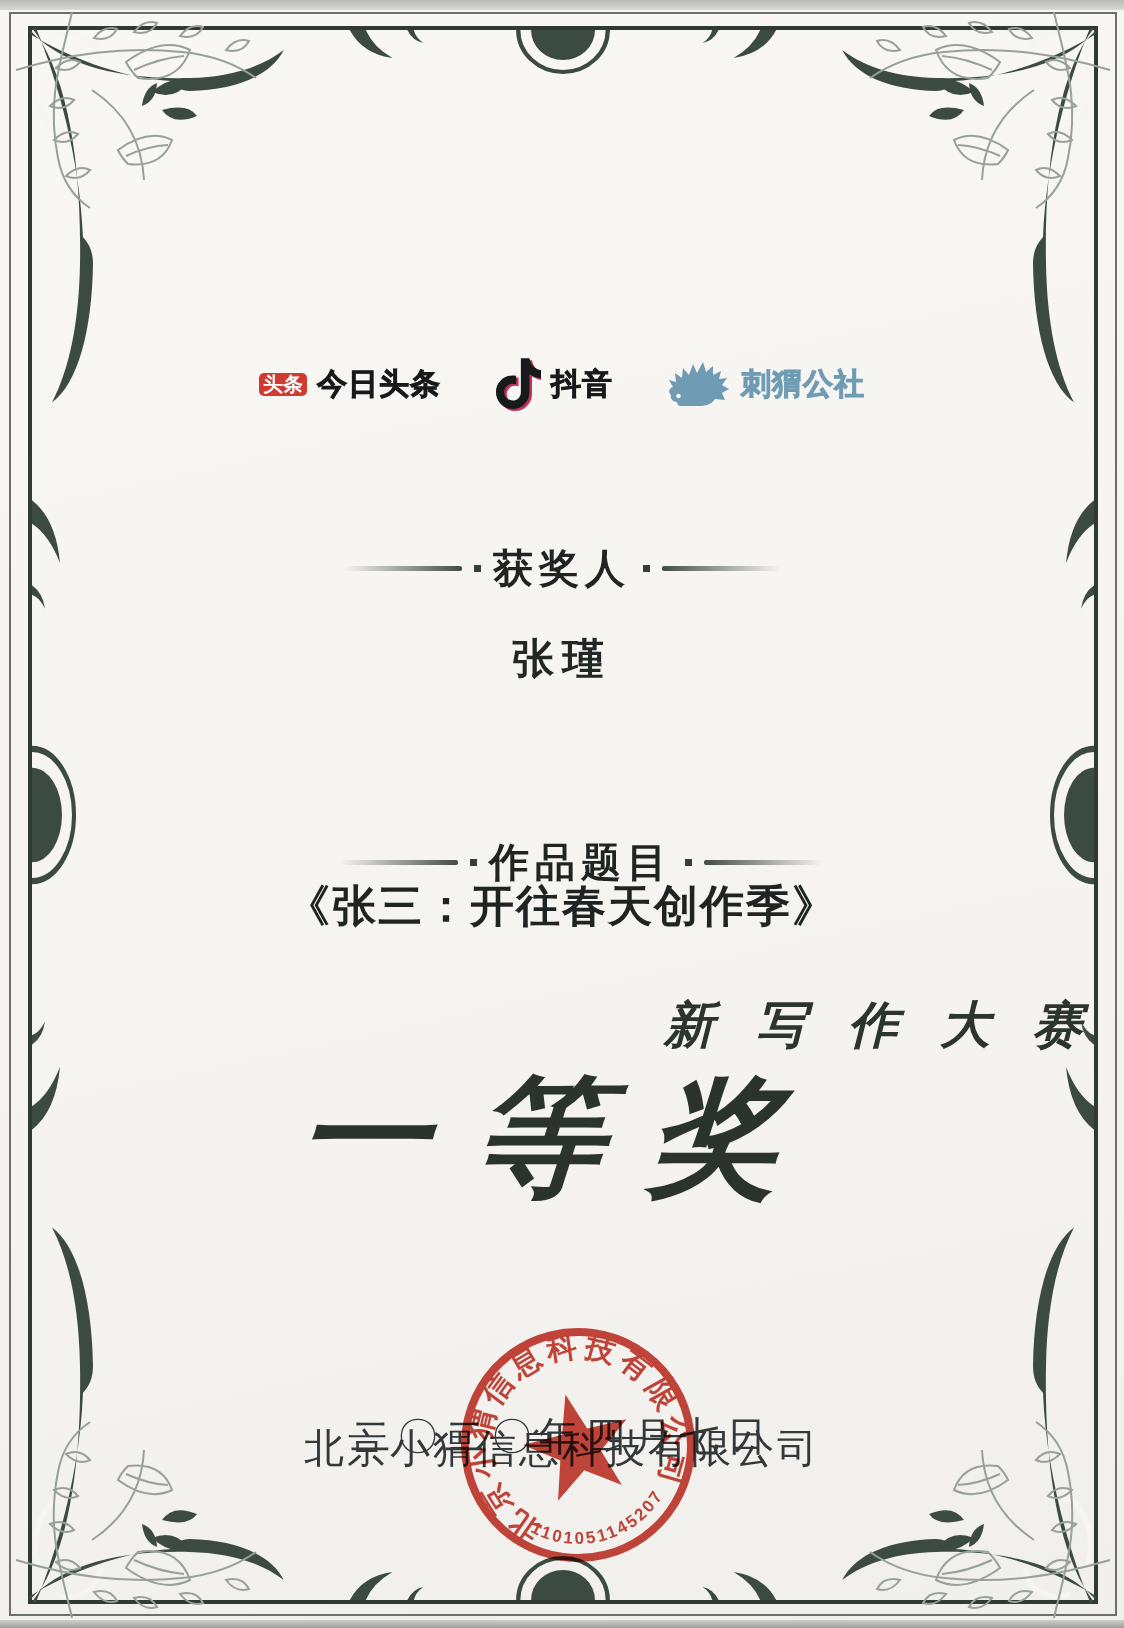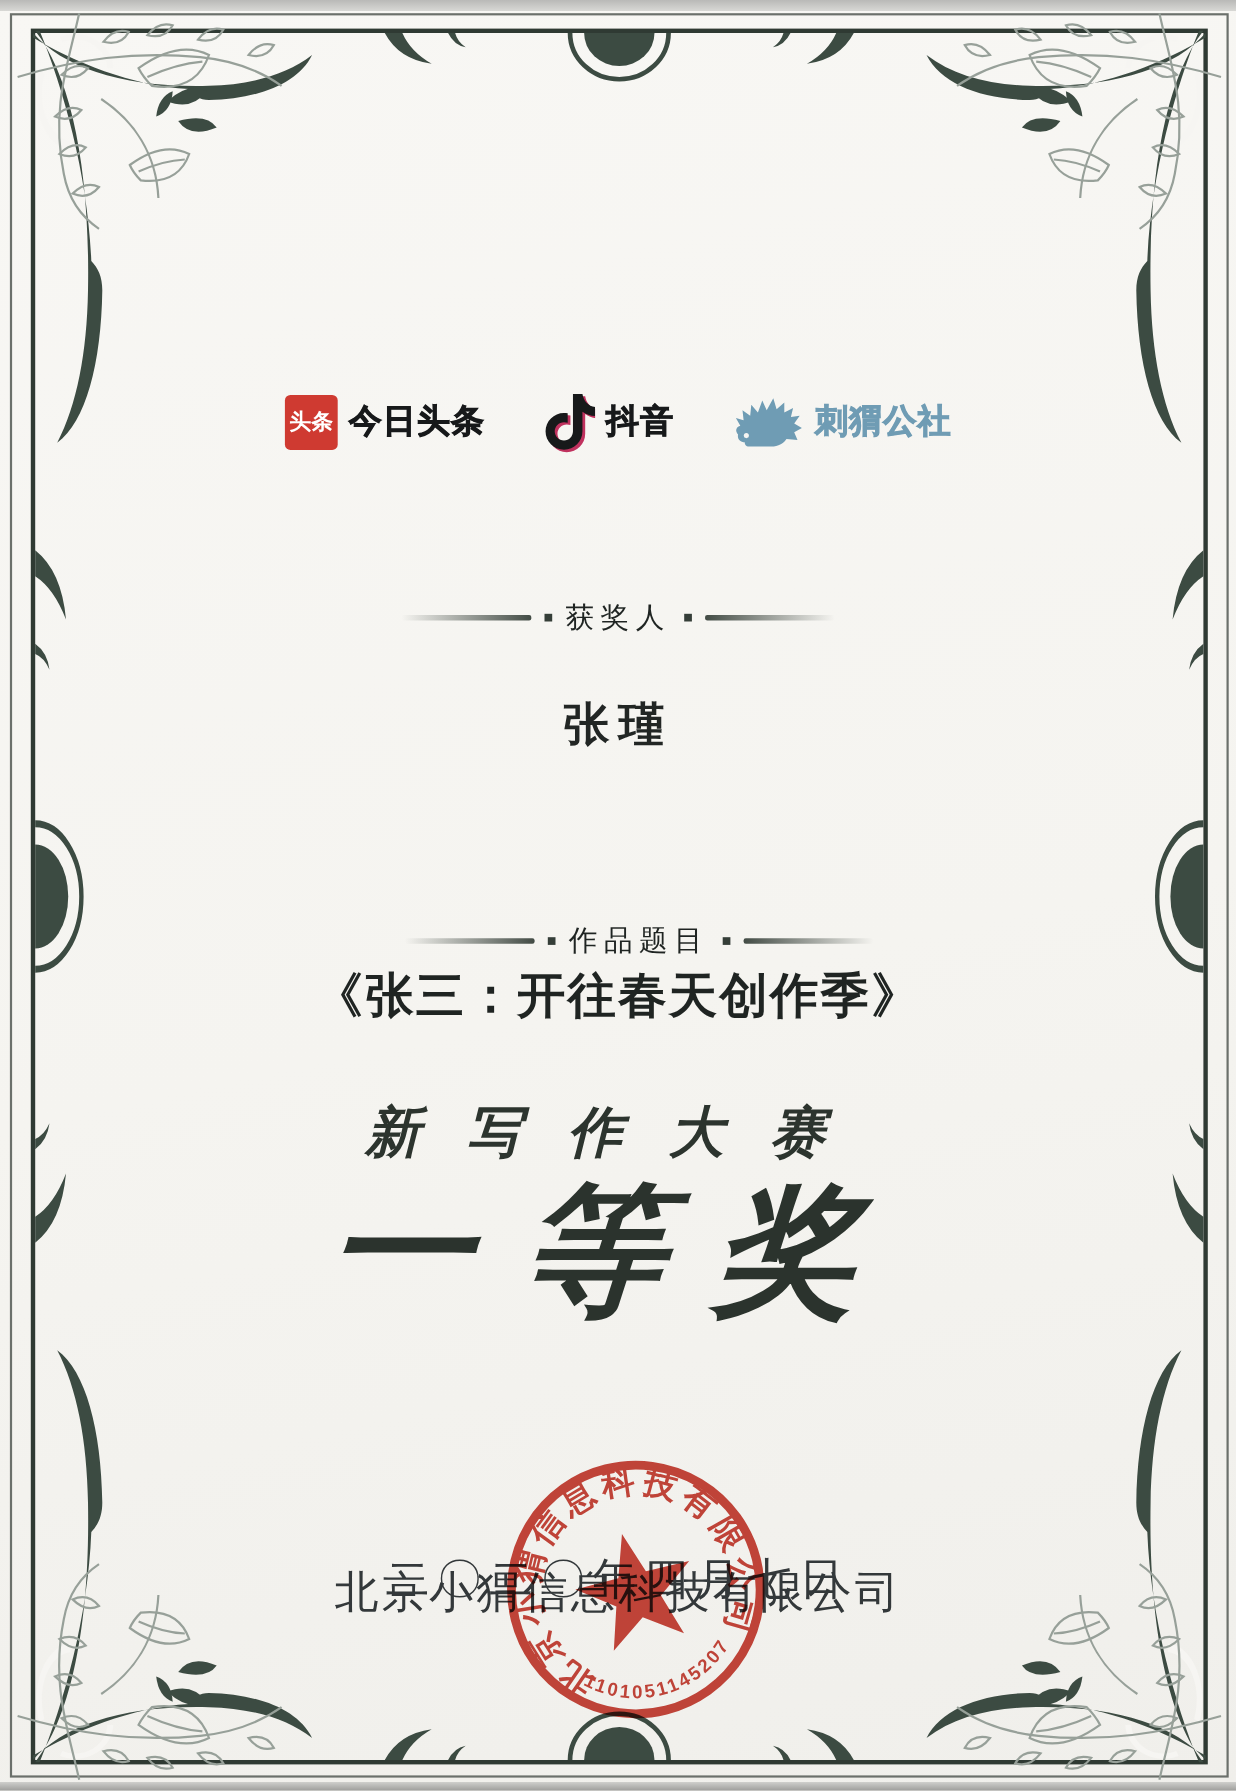--- a/index.html
+++ b/index.html
@@ -20,42 +20,42 @@
   .abs{position:absolute;left:0;width:100%;text-align:center;line-height:1;}
 
   .cert-title{
     top:176px;font-size:94px;font-weight:bold;letter-spacing:10px;
     color:#3d4a43;-webkit-text-stroke:2.5px #3d4a43;
   }
 
   .logos{top:344px;height:80px;display:flex;align-items:center;justify-content:center;gap:54px;}
   .logo{display:flex;align-items:center;gap:10px;}
   .tt-badge{
-    width:48px;height:50px;border-radius:5px;background:#cf3a31;
+    width:48px;height:23px;border-radius:5px;background:#cf3a31;
     display:flex;align-items:center;justify-content:center;
     color:#fff;font-size:20px;font-weight:bold;letter-spacing:0;
   }
   .logo-label{font-size:30px;font-weight:bold;color:#17191a;letter-spacing:1px;-webkit-text-stroke:0.8px #17191a;}
   .logo-label.blue{color:#6f9cb4;-webkit-text-stroke:1px #6f9cb4;}
 
   .divider-header{display:flex;align-items:center;justify-content:center;gap:12px;}
   .grad-line{width:118px;height:5px;border-radius:2px;}
   .grad-line.l{background:linear-gradient(to right,rgba(61,74,67,0),rgba(47,57,50,.9));}
   .grad-line.r{background:linear-gradient(to left,rgba(61,74,67,0),rgba(47,57,50,.9));}
   .sqdot{width:7px;height:7px;background:#353e38;}
-  .divider-header .heading{font-size:26px;font-weight:normal;color:#1f2422;letter-spacing:6px;text-align:center;}
+  .divider-header .heading{font-size:40px;font-weight:bold;color:#1f2422;letter-spacing:6px;text-align:center;}
 
   .sec-recipient-h{top:548px;}
   .recipient-name{top:638px;font-size:42px;font-weight:600;letter-spacing:8px;color:#222624;}
   .sec-work-h{top:842px;margin-left:19px;}
   .work-title{top:884px;font-size:44px;font-weight:bold;letter-spacing:2px;color:#1f2422;}
 
   .contest-name{
     top:1004px;font-size:50px;font-weight:bold;font-style:italic;
-    font-family:Liberation Serif, serif;letter-spacing:42px;color:#2c342e;
+    font-family:Liberation Mono, monospace;letter-spacing:42px;color:#2c342e;text-align:right;
   }
   .award-name{
     top:1072px;font-size:130px;font-weight:bold;font-style:italic;
     font-family:"DejaVu Serif",serif;letter-spacing:46px;color:#2b332d;
     transform:skewX(-4deg);
   }
 
   .issuer-line{top:1428px;font-size:40px;color:#33383a;letter-spacing:3px;}
   .date-line{top:1416px;font-size:40px;color:#33383a;letter-spacing:7px;}
 

